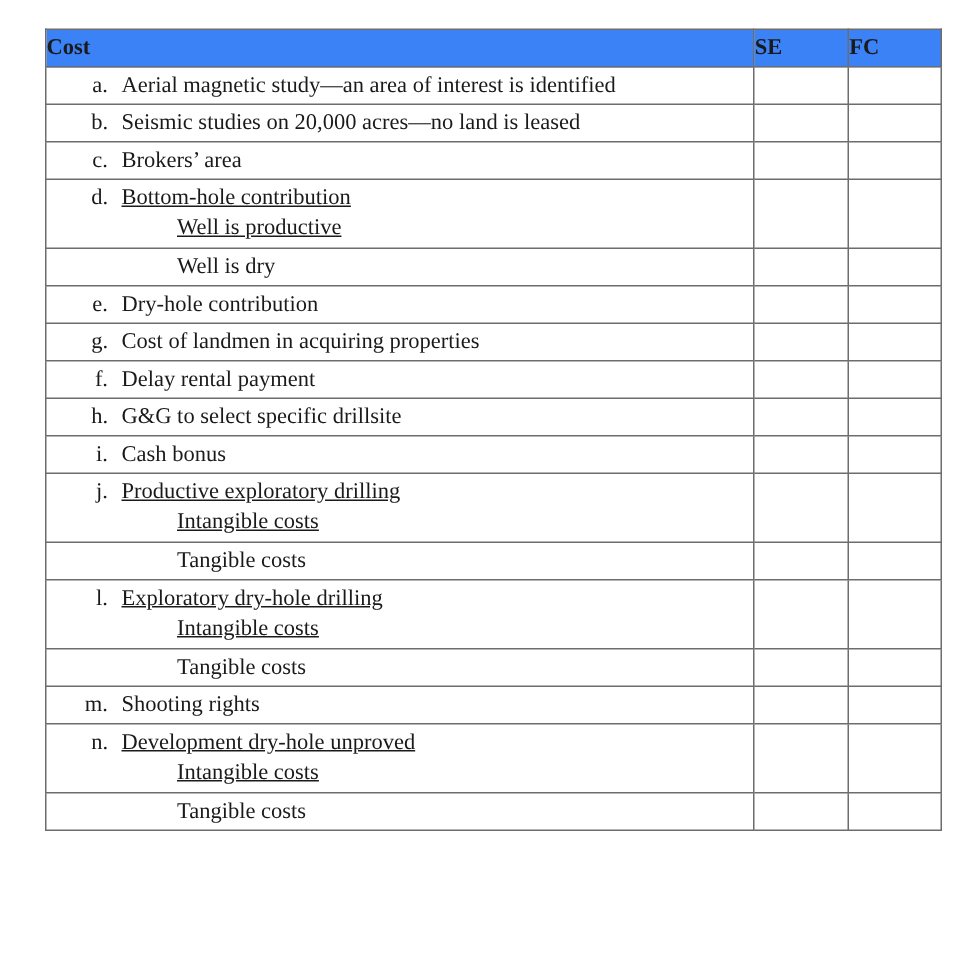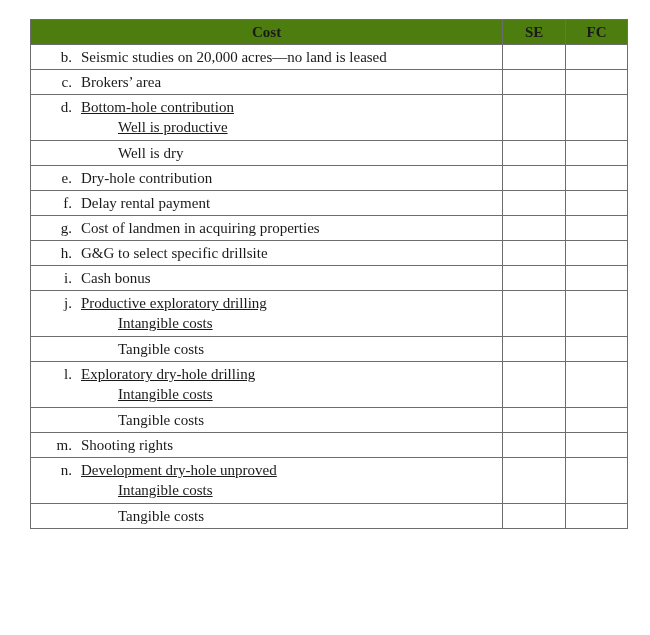--- a/index.html
+++ b/index.html
@@ -8,21 +8,21 @@
     position: absolute; left: 30px; top: 19px;
     width: 598px; border-collapse: collapse;
     font-size: 15px;
   }
   table.cost-table th, table.cost-table td {
     border: 1px solid #6d6d6d;
     padding: 0;
     vertical-align: top;
   }
   table.cost-table th {
-    background: #4d7c0f; font-weight: bold; text-align: center;
+    background: #3b82f6; font-weight: bold; text-align: left;
     height: 24px; line-height: 24px; font-size: 15px;
   }
   col.c-cost { width: 473px; }
   col.c-se { width: 63px; }
   col.c-fc { width: 62px; }
   td.cost-cell { height: 24px; line-height: 24px; }
   td.cost-cell.double { height: 43px; line-height: 20px; padding-top: 2px; text-decoration: underline; }
   .letter { display: inline-block; width: 50px; text-align: right; padding-right: 9px; box-sizing: border-box; }
   .item-text { display: inline; }
   .sub { display: block; padding-left: 87px; }
@@ -40,20 +40,25 @@
     </colgroup>
   <thead>
     <tr>
       <th>Cost</th>
       <th>SE</th>
       <th>FC</th>
     </tr>
   </thead>
   <tbody id="rows-body">
       <tr>
+        <td class="cost-cell"><span class="letter">a.</span><span class="item-text">Aerial magnetic study—an area of interest is identified</span></td>
+        <td class="answer-cell"></td>
+        <td class="answer-cell"></td>
+      </tr>
+      <tr>
         <td class="cost-cell"><span class="letter">b.</span><span class="item-text">Seismic studies on 20,000 acres—no land is leased</span></td>
         <td class="answer-cell"></td>
         <td class="answer-cell"></td>
       </tr>
       <tr>
         <td class="cost-cell"><span class="letter">c.</span><span class="item-text">Brokers’ area</span></td>
         <td class="answer-cell"></td>
         <td class="answer-cell"></td>
       </tr>
       <tr>
@@ -65,26 +70,26 @@
         <td class="cost-cell"><span class="sub-only">Well is dry</span></td>
         <td class="answer-cell"></td>
         <td class="answer-cell"></td>
       </tr>
       <tr>
         <td class="cost-cell"><span class="letter">e.</span><span class="item-text">Dry-hole contribution</span></td>
         <td class="answer-cell"></td>
         <td class="answer-cell"></td>
       </tr>
       <tr>
-        <td class="cost-cell"><span class="letter">f.</span><span class="item-text">Delay rental payment</span></td>
+        <td class="cost-cell"><span class="letter">g.</span><span class="item-text">Cost of landmen in acquiring properties</span></td>
         <td class="answer-cell"></td>
         <td class="answer-cell"></td>
       </tr>
       <tr>
-        <td class="cost-cell"><span class="letter">g.</span><span class="item-text">Cost of landmen in acquiring properties</span></td>
+        <td class="cost-cell"><span class="letter">f.</span><span class="item-text">Delay rental payment</span></td>
         <td class="answer-cell"></td>
         <td class="answer-cell"></td>
       </tr>
       <tr>
         <td class="cost-cell"><span class="letter">h.</span><span class="item-text">G&amp;G to select specific drillsite</span></td>
         <td class="answer-cell"></td>
         <td class="answer-cell"></td>
       </tr>
       <tr>
         <td class="cost-cell"><span class="letter">i.</span><span class="item-text">Cash bonus</span></td>

